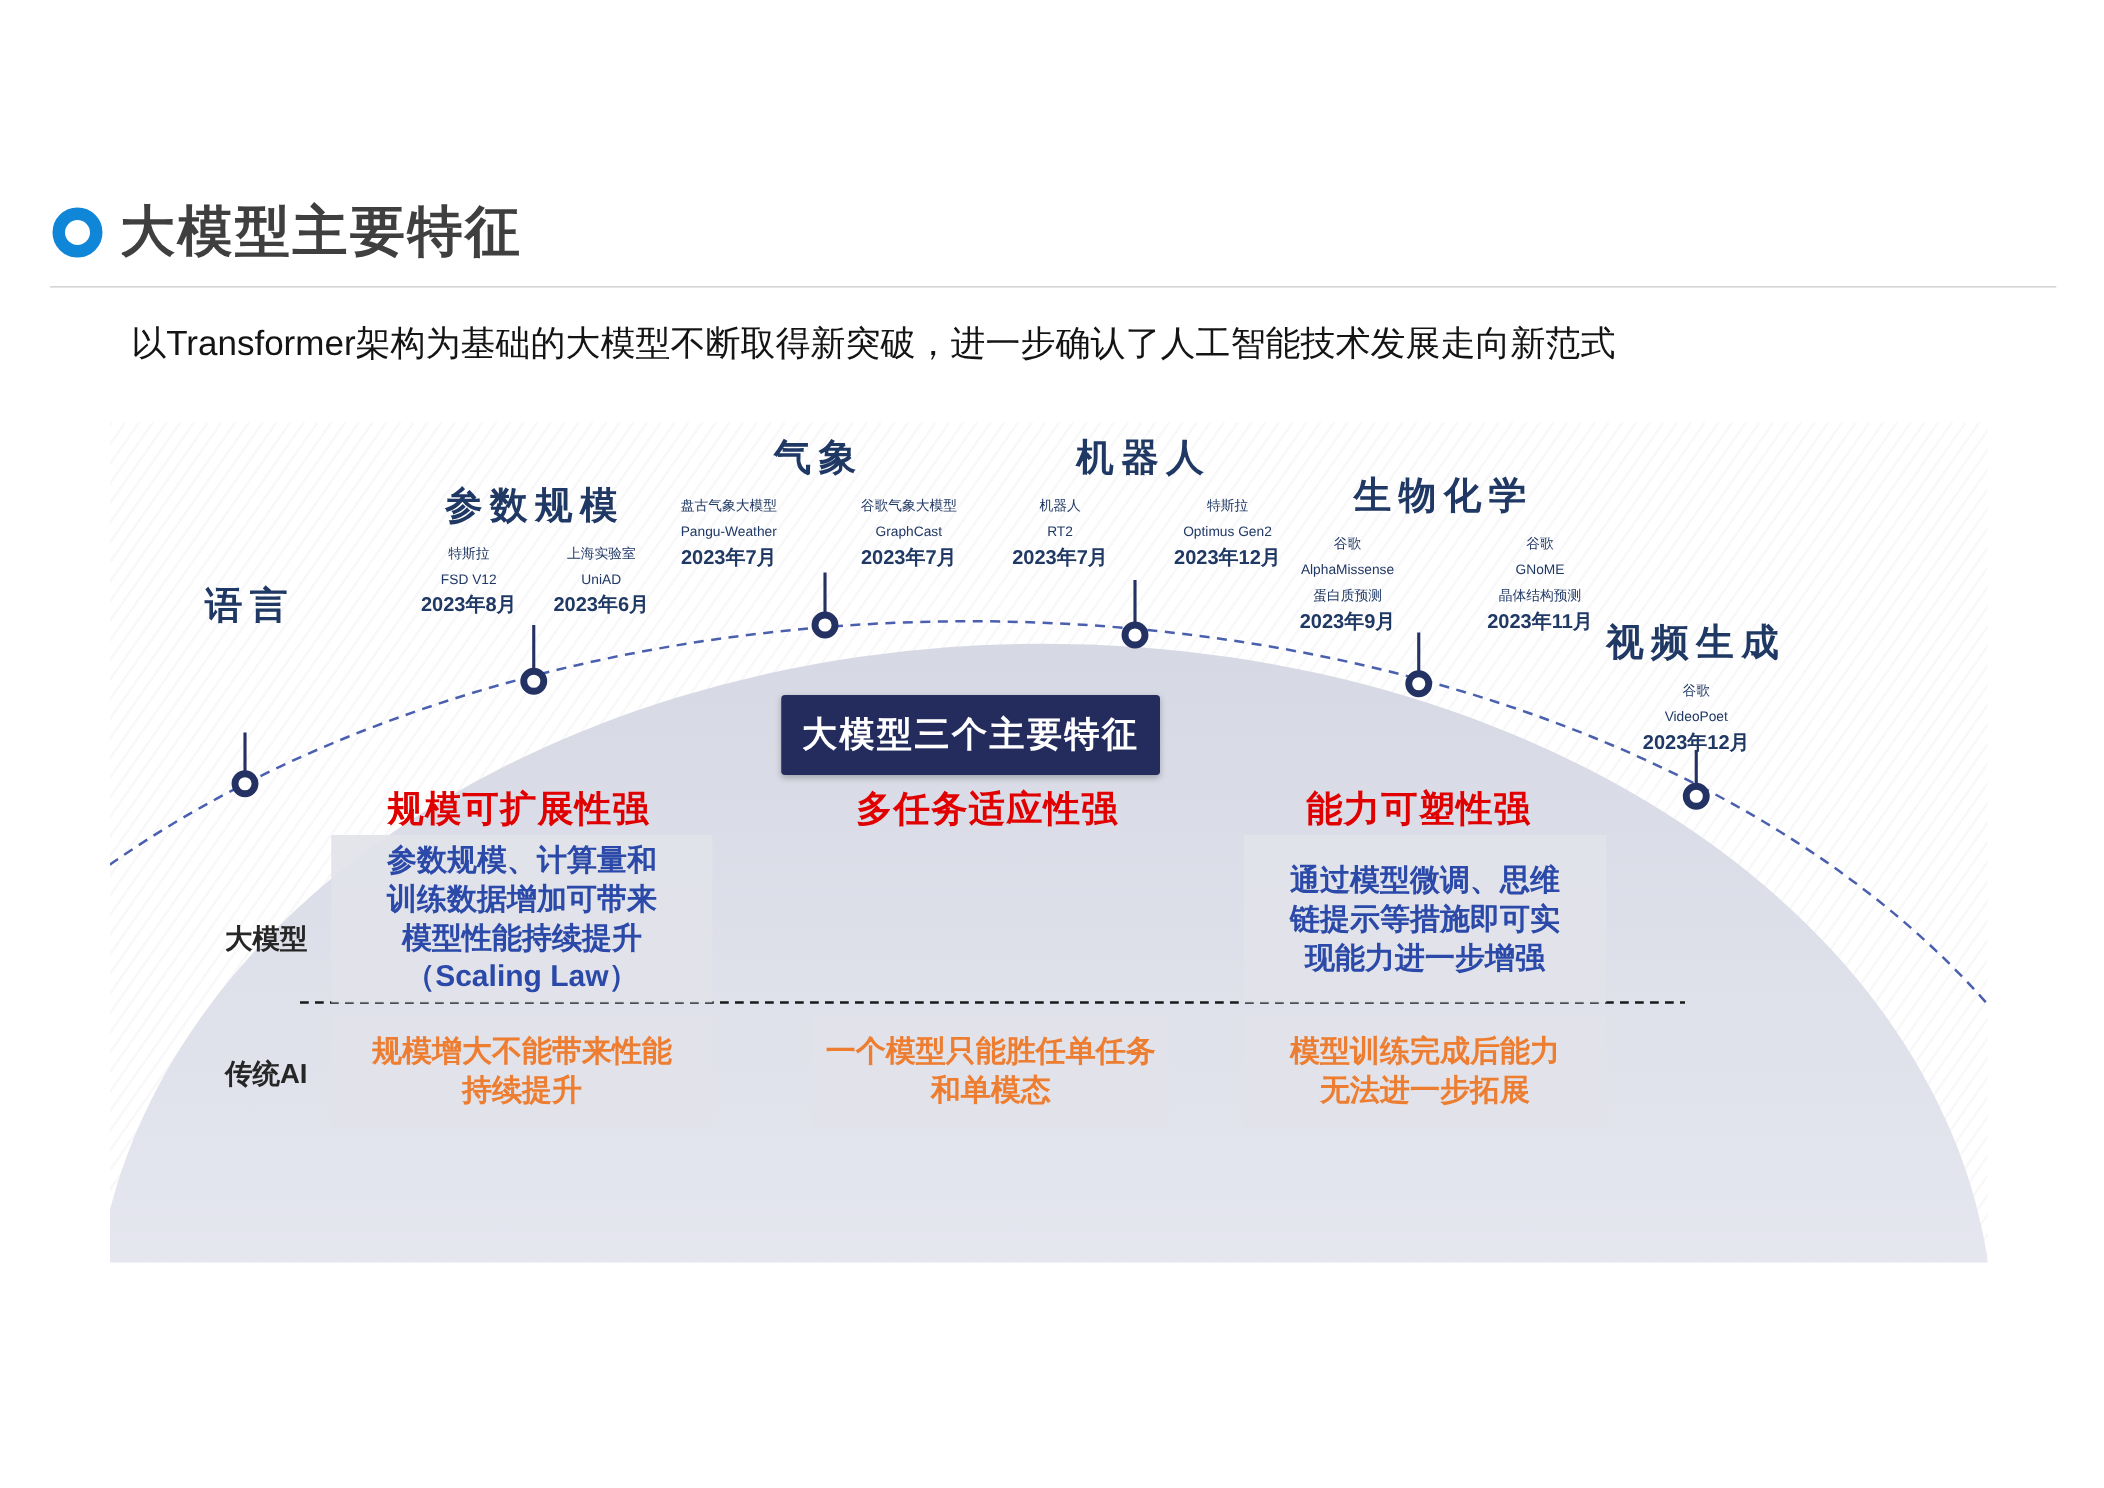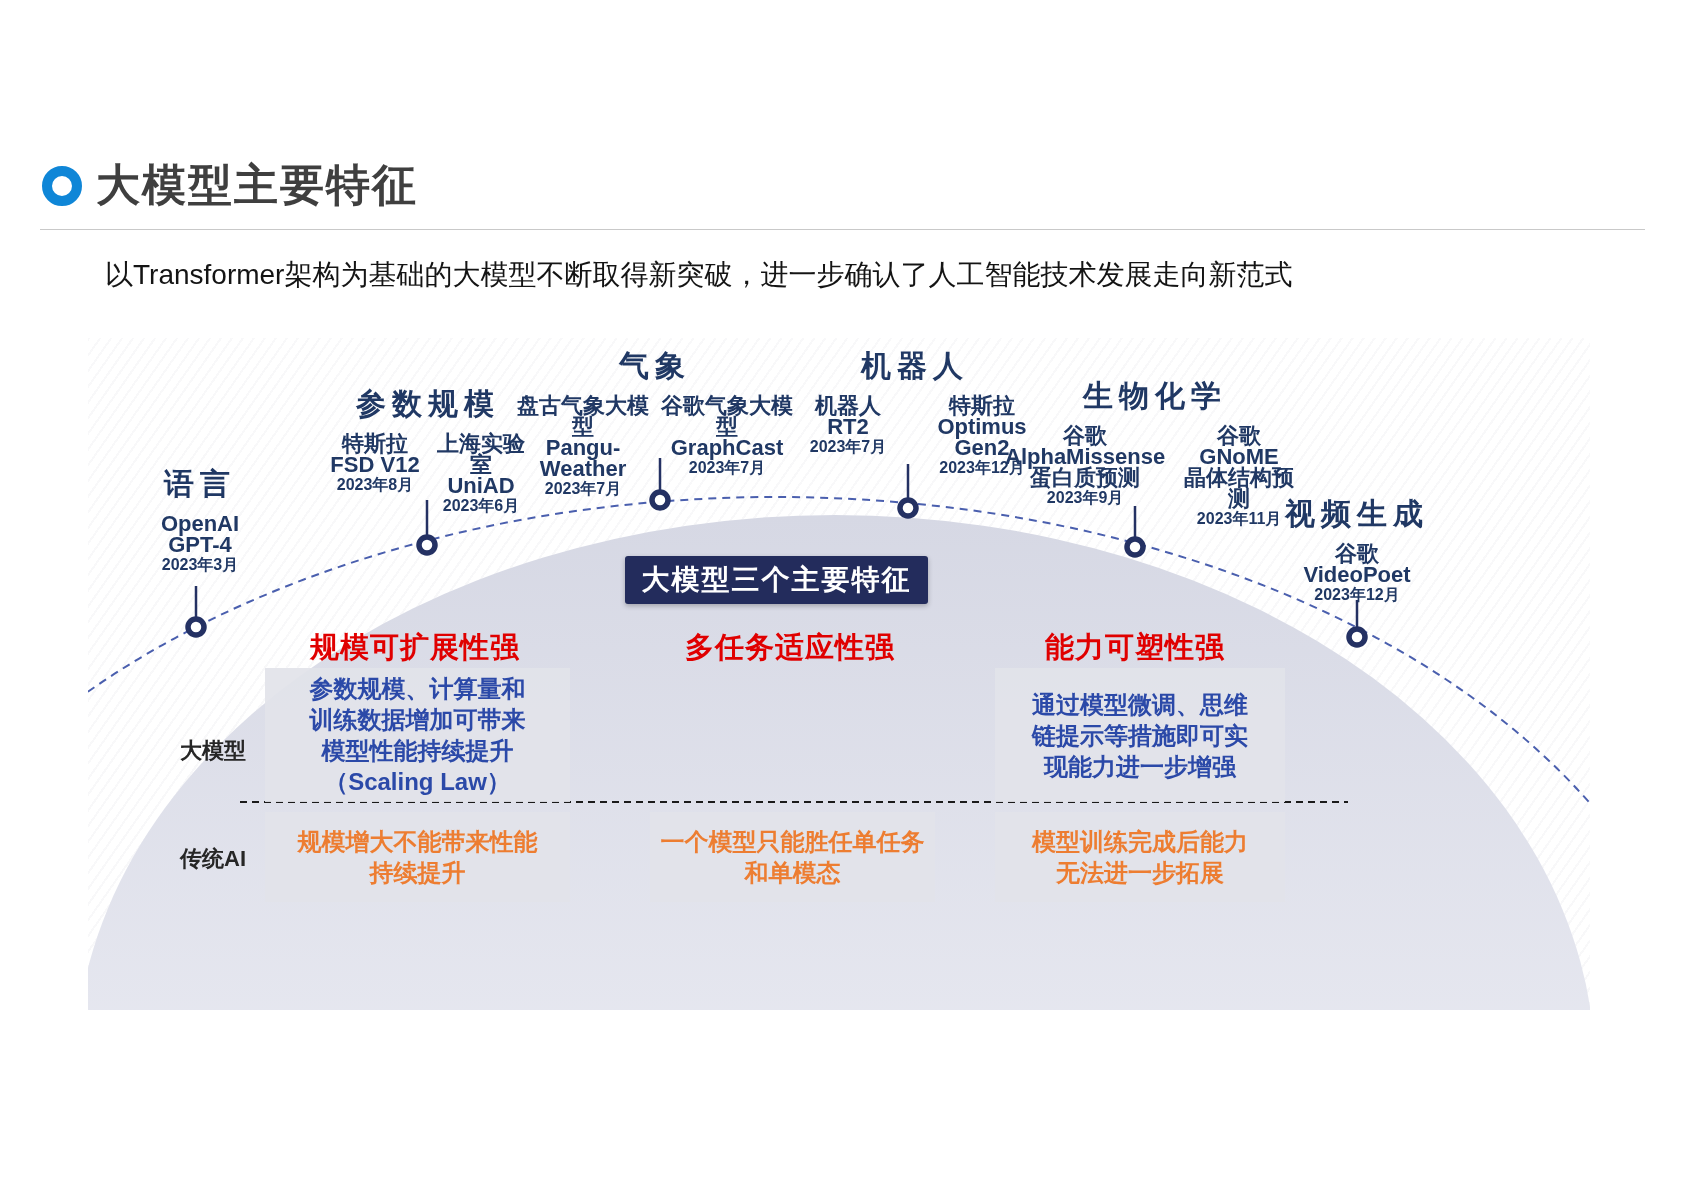--- a/index.html
+++ b/index.html
@@ -21,25 +21,25 @@
     left:88px;top:338px;width:1502px;height:672px;
     background-image:repeating-linear-gradient(125deg, rgba(120,120,145,0.05) 0 2px, transparent 2px 9px);
   }
   .diagram svg{position:absolute;left:0;top:0;}
 
   
   .cat{position:absolute;text-align:center;}
   .cat-title{font-size:30px;font-weight:800;color:#203864;letter-spacing:6px;margin-bottom:8px;}
   .entries{display:flex;justify-content:center;gap:8px;}
   .entry{flex:1;}
-  .entry-name{font-size:22px;line-height:21px;font-weight:700;color:#203864;}
+  .entry-name{font-size:11px;line-height:21px;font-weight:400;color:#203864;}
   .entry-date{font-size:16px;line-height:20px;font-weight:600;color:#203864;}
 
   
-  .banner{left:537px;top:218px;width:303px;height:48px;background:#232c5c;border-radius:3px;
+  .banner{left:537px;top:218px;width:303px;height:64px;background:#232c5c;border-radius:3px;
           display:flex;align-items:center;justify-content:center;
           font-size:28px;font-weight:700;color:#ffffff;letter-spacing:2px;box-shadow:0 2px 5px rgba(0,0,0,.25);}
   .feature-title{top:290px;width:280px;text-align:center;font-size:29px;font-weight:800;color:#e00000;letter-spacing:1px;}
   .box{background:rgba(226,227,233,.92);display:flex;align-items:center;justify-content:center;
        text-align:center;font-weight:700;}
   .box.blue{color:#2b49a8;font-size:24px;line-height:31px;}
   .box.orange{color:#ed7d31;font-size:24px;line-height:31px;}
   .row-label{left:70px;width:110px;text-align:center;font-size:22px;font-weight:800;color:#262626;}
   .footer-note{left:36px;top:590px;width:1440px;font-size:30px;font-weight:800;color:#181c33;letter-spacing:1px;}
 </style>
@@ -85,27 +85,20 @@
         <circle cx="1047" cy="209" r="8"></circle>
         <circle cx="1269" cy="299" r="8"></circle>
       </g>
 
       <line x1="152" y1="464" x2="1260" y2="464" stroke="#1a1a1a" stroke-width="2" stroke-dasharray="7 5"></line>
     </g>
   </svg>
 
   <div class="cat" style="left:32px;top:126px;width:160px;">
     <div class="cat-title">语言</div>
-    <div class="entries">
-      <div class="entry">
-        <div class="entry-name pre">OpenAI
-GPT-4</div>
-        <div class="entry-date">2023年3月</div>
-      </div>
-    </div>
   </div>
 
   <div class="cat" style="left:238px;top:46px;width:204px;">
     <div class="cat-title">参数规模</div>
     <div class="entries">
       <div class="entry">
         <div class="entry-name pre">特斯拉
 FSD V12</div>
         <div class="entry-date">2023年8月</div>
       </div>

